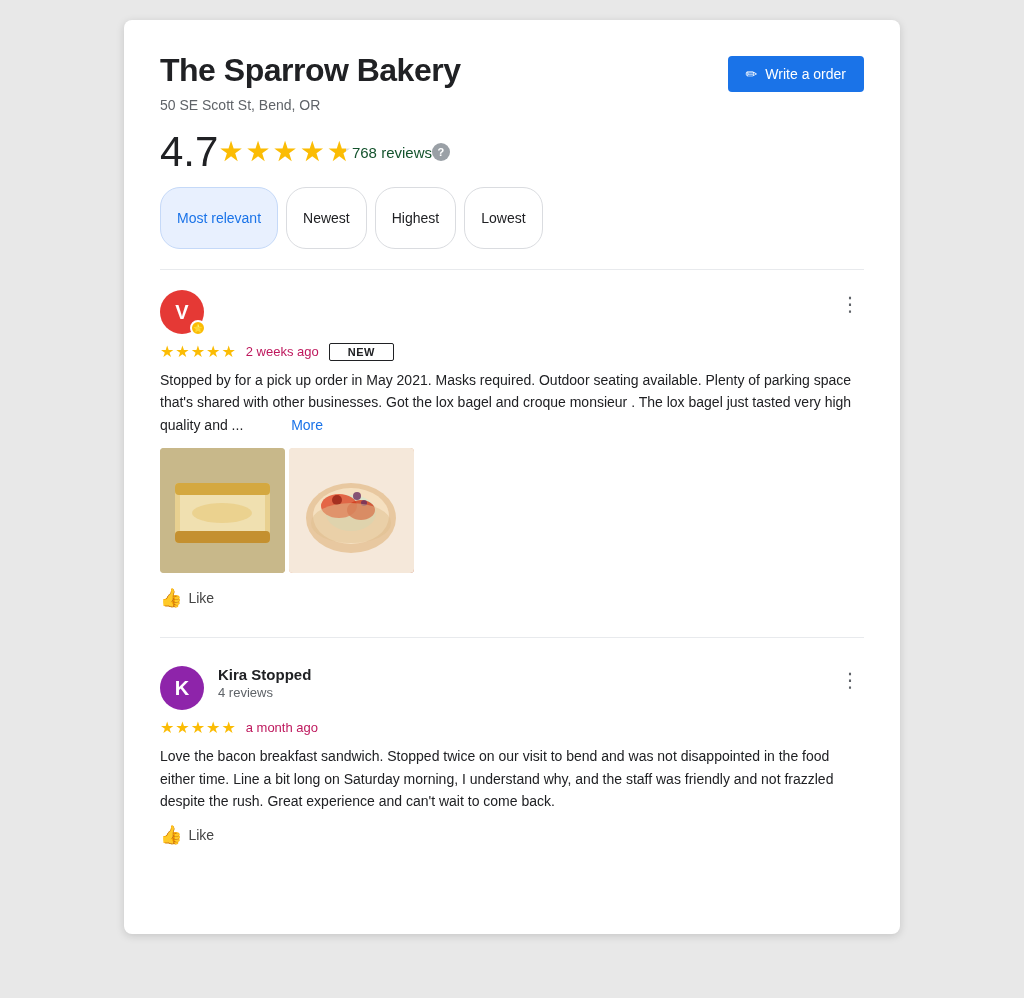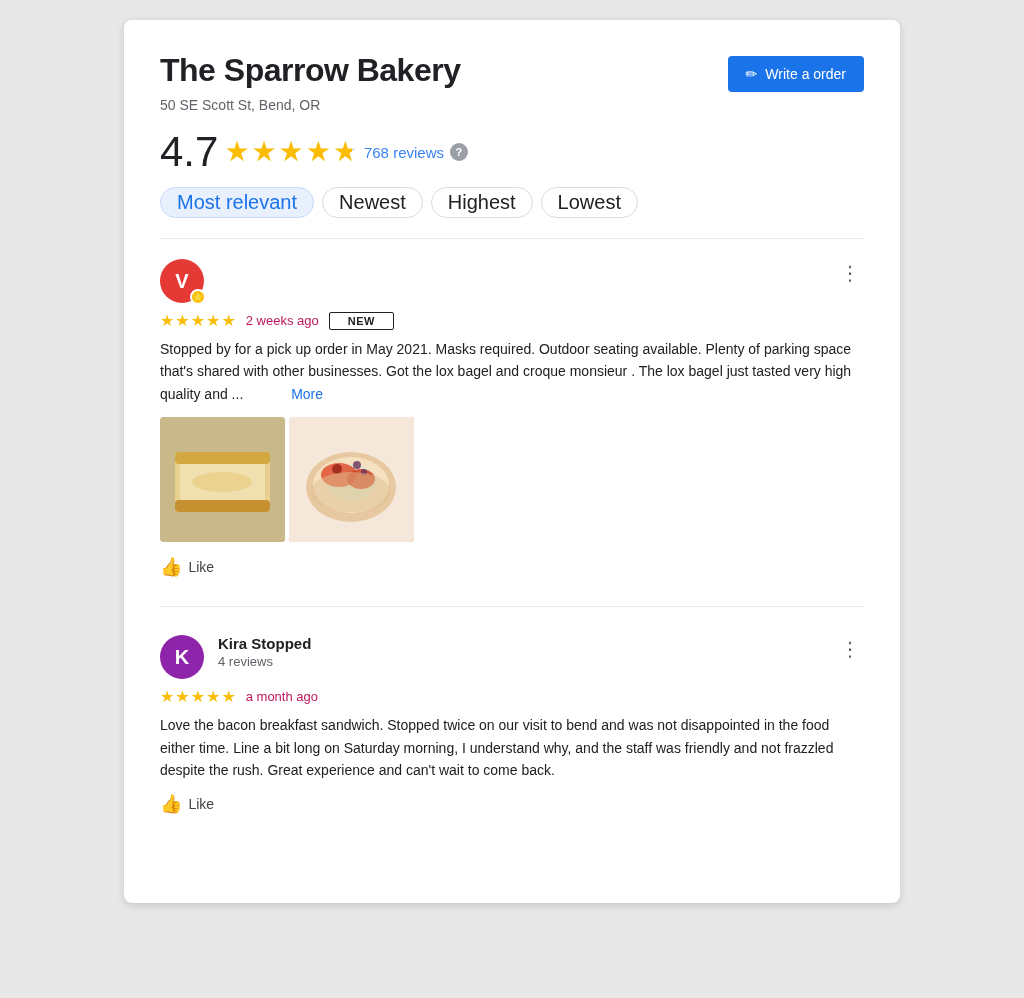--- a/index.html
+++ b/index.html
@@ -51,41 +51,41 @@
       gap: 8px;
       white-space: nowrap;
       margin-top: 4px;
     }
     .write-review-btn .pencil-icon {
       font-size: 14px;
     }
     .rating-row {
       display: flex;
       align-items: center;
-      gap: 6px;
+      gap: 0;
       margin-bottom: 14px;
     }
     .rating-number {
       font-size: 42px;
       font-weight: 400;
       color: #202124;
       line-height: 1;
     }
     .stars {
       display: flex;
       gap: 2px;
     }
     .star {
       color: #fbbc04;
       font-size: 28px;
       line-height: 1;
     }
     .review-count {
       font-size: 15px;
-      color: #3b82f6;
+      color: #14532d;
     }
     .help-icon {
       width: 18px;
       height: 18px;
       border-radius: 50%;
       background: #9aa0a6;
       color: #fff;
       font-size: 11px;
       display: inline-flex;
       align-items: center;
@@ -93,22 +93,22 @@
       cursor: pointer;
       font-weight: 700;
     }
     .filter-row {
       display: flex;
       gap: 8px;
       margin-bottom: 20px;
     }
     .filter-chip {
       border-radius: 20px;
-      padding: 3px 16px;
-      font-size: 20px;
+      padding: 22px 16px;
+      font-size: 14px;
       cursor: pointer;
       border: 1px solid #dadce0;
       background: #fff;
       color: #202124;
       font-weight: 400;
     }
     .filter-chip.active {
       background: #e8f0fe;
       border-color: #c5d9f8;
       color: #1a73e8;

